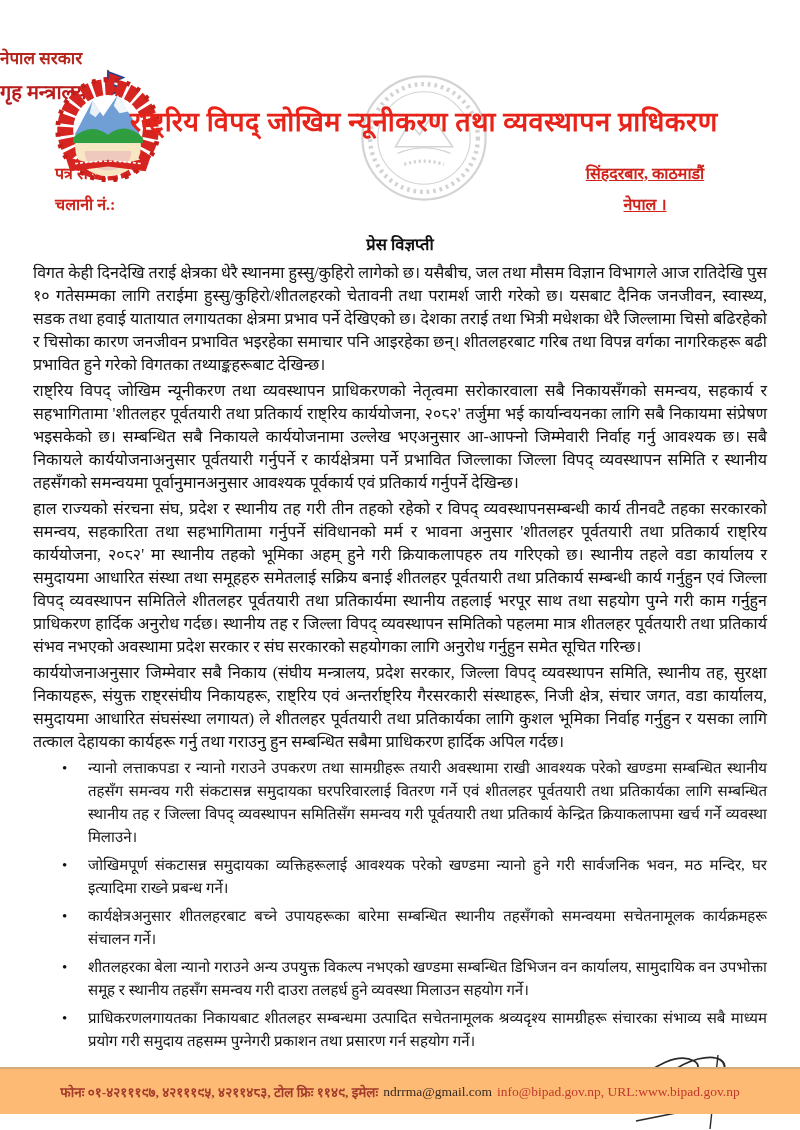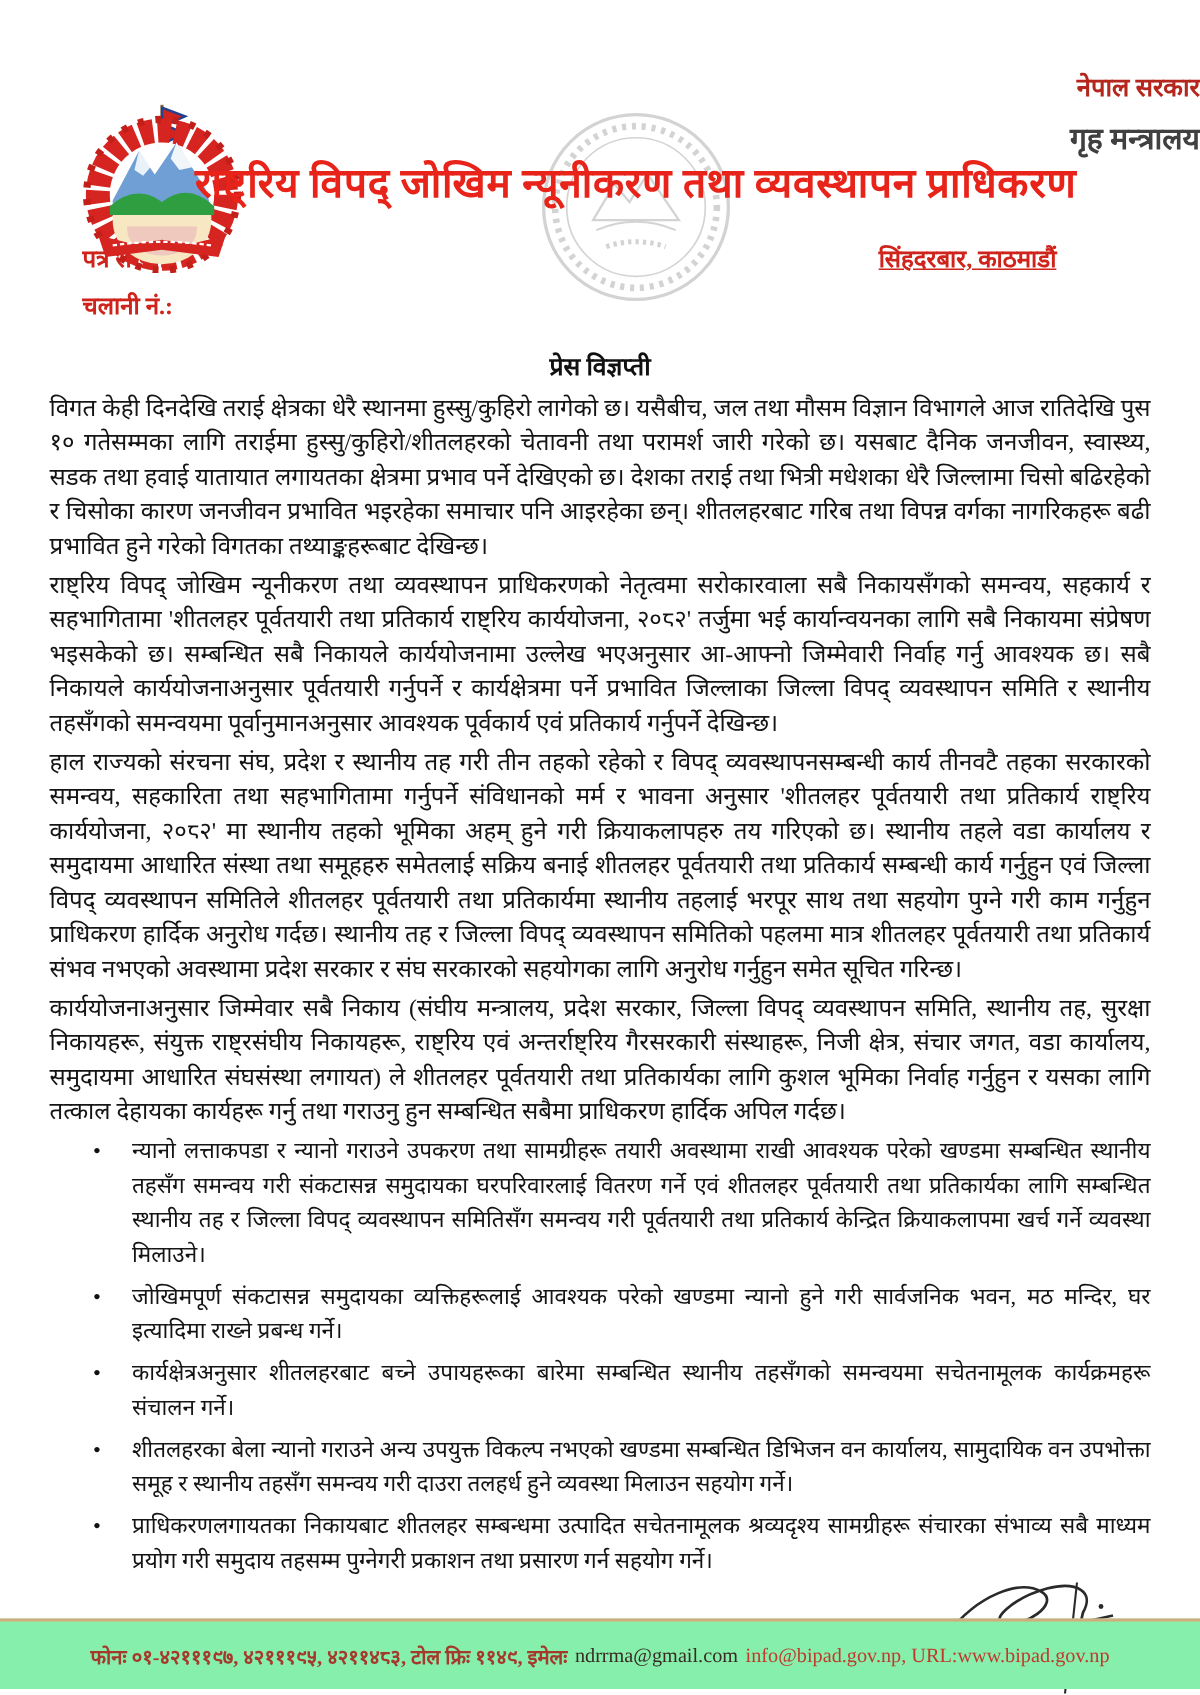--- a/index.html
+++ b/index.html
@@ -8,25 +8,25 @@
     width:800px;height:1130px;
     background:#ffffff;
     overflow:hidden;
     font-family:"Liberation Serif", serif;
     color:#141414;
   }
   
   .hdr{position:relative;height:232px;}
   .gov-line{
     position:absolute;top:46px;left:0;width:100%;
-    text-align:right;font-weight:bold;font-size:17px;color:#b5271c;
+    text-align:left;font-weight:bold;font-size:17px;color:#b5271c;
   }
   .ministry-line{
     position:absolute;top:78px;left:0;width:100%;
-    text-align:right;font-weight:bold;font-size:20px;color:#404040;
+    text-align:left;font-weight:bold;font-size:20px;color:#b91c1c;
   }
   .authority-line{
     position:absolute;top:102px;left:130px;width:660px;
     text-align:left;font-weight:bold;font-size:27px;color:#e8231a;
     z-index:3;letter-spacing:0.5px;
   }
   .emblem{position:absolute;left:50px;top:66px;width:116px;height:116px;z-index:2;}
   .watermark{position:absolute;left:358px;top:72px;width:132px;height:132px;opacity:.38;z-index:1;}
   .meta-left{
     position:absolute;left:55px;top:158px;
@@ -61,22 +61,22 @@
   .bullet-list li::before{
     content:"•";
     position:absolute;left:-26px;top:0;
     font-size:15px;color:#111;
   }
   
   .sig-area{position:relative;height:140px;margin-top:14px;}
   .signature{position:absolute;right:42px;top:-22px;width:140px;height:92px;}
   
   .page-footer{
-    position:absolute;left:0;right:0;bottom:4px;height:45px;
-    background:#86efac;border-top:2px solid #d3ab7c;
+    position:absolute;left:0;right:0;bottom:16px;height:45px;
+    background:#fdba74;border-top:2px solid #d3ab7c;
     display:flex;align-items:center;justify-content:center;
     font-size:13.5px;white-space:nowrap;
   }
   .page-footer .seg-np{color:#a33a2c;font-weight:bold;}
   .page-footer .seg-dark{color:#3a2a23;margin:0 5px;}
   .page-footer .seg-red{color:#c0392b;}
 </style>
 </head>
 <body>
 
@@ -114,20 +114,21 @@
     <div class="ministry-line">गृह मन्त्रालय</div>
     <div class="authority-line">राष्ट्रिय विपद् जोखिम न्यूनीकरण तथा व्यवस्थापन प्राधिकरण</div>
 
     <div class="meta-left">
       <div>पत्र संख्याः</div>
       <div>चलानी नं.:</div>
     </div>
 
     <div class="meta-right">
       <div>सिंहदरबार, काठमाडौं</div>
+      <div>नेपाल ।</div>
     </div>
   </div>
 
   <div class="content">
     <p class="doc-title">प्रेस विज्ञप्ती</p>
 
     <div>
         <p class="para">विगत केही दिनदेखि तराई क्षेत्रका धेरै स्थानमा हुस्सु/कुहिरो लागेको छ।  यसैबीच, जल तथा मौसम विज्ञान विभागले आज रातिदेखि पुस १० गतेसम्मका लागि तराईमा हुस्सु/कुहिरो/शीतलहरको चेतावनी तथा परामर्श जारी गरेको छ।  यसबाट दैनिक जनजीवन, स्वास्थ्य, सडक तथा हवाई यातायात लगायतका क्षेत्रमा प्रभाव पर्ने देखिएको छ।  देशका तराई तथा भित्री मधेशका धेरै जिल्लामा चिसो बढिरहेको र चिसोका कारण जनजीवन प्रभावित भइरहेका समाचार पनि आइरहेका छन्।  शीतलहरबाट गरिब तथा विपन्न वर्गका नागरिकहरू बढी प्रभावित हुने गरेको विगतका तथ्याङ्कहरूबाट देखिन्छ।</p>
         <p class="para">राष्ट्रिय विपद् जोखिम न्यूनीकरण तथा व्यवस्थापन प्राधिकरणको नेतृत्वमा सरोकारवाला सबै निकायसँगको समन्वय, सहकार्य र सहभागितामा 'शीतलहर पूर्वतयारी तथा प्रतिकार्य राष्ट्रिय कार्ययोजना, २०८२' तर्जुमा भई कार्यान्वयनका लागि सबै निकायमा संप्रेषण भइसकेको छ।  सम्बन्धित सबै निकायले कार्ययोजनामा उल्लेख भएअनुसार आ-आफ्नो जिम्मेवारी निर्वाह गर्नु आवश्यक छ। सबै निकायले कार्ययोजनाअनुसार पूर्वतयारी गर्नुपर्ने र कार्यक्षेत्रमा पर्ने प्रभावित जिल्लाका जिल्ला विपद् व्यवस्थापन समिति र स्थानीय तहसँगको समन्वयमा पूर्वानुमानअनुसार आवश्यक पूर्वकार्य एवं प्रतिकार्य गर्नुपर्ने देखिन्छ।</p>
         <p class="para">हाल राज्यको संरचना संघ, प्रदेश र स्थानीय तह गरी तीन तहको रहेको र विपद् व्यवस्थापनसम्बन्धी कार्य तीनवटै तहका सरकारको समन्वय, सहकारिता तथा सहभागितामा गर्नुपर्ने संविधानको मर्म र भावना अनुसार 'शीतलहर पूर्वतयारी तथा प्रतिकार्य राष्ट्रिय कार्ययोजना, २०८२' मा स्थानीय तहको भूमिका अहम् हुने गरी क्रियाकलापहरु तय गरिएको छ।  स्थानीय तहले वडा कार्यालय र समुदायमा आधारित संस्था तथा समूहहरु समेतलाई सक्रिय बनाई शीतलहर पूर्वतयारी तथा प्रतिकार्य सम्बन्धी कार्य गर्नुहुन एवं जिल्ला विपद् व्यवस्थापन समितिले शीतलहर पूर्वतयारी तथा प्रतिकार्यमा स्थानीय तहलाई भरपूर साथ तथा सहयोग पुग्ने गरी काम गर्नुहुन प्राधिकरण हार्दिक अनुरोध गर्दछ।  स्थानीय तह र जिल्ला विपद् व्यवस्थापन समितिको पहलमा मात्र शीतलहर पूर्वतयारी तथा प्रतिकार्य संभव नभएको अवस्थामा प्रदेश सरकार र संघ सरकारको सहयोगका लागि अनुरोध गर्नुहुन समेत सूचित गरिन्छ।</p>

